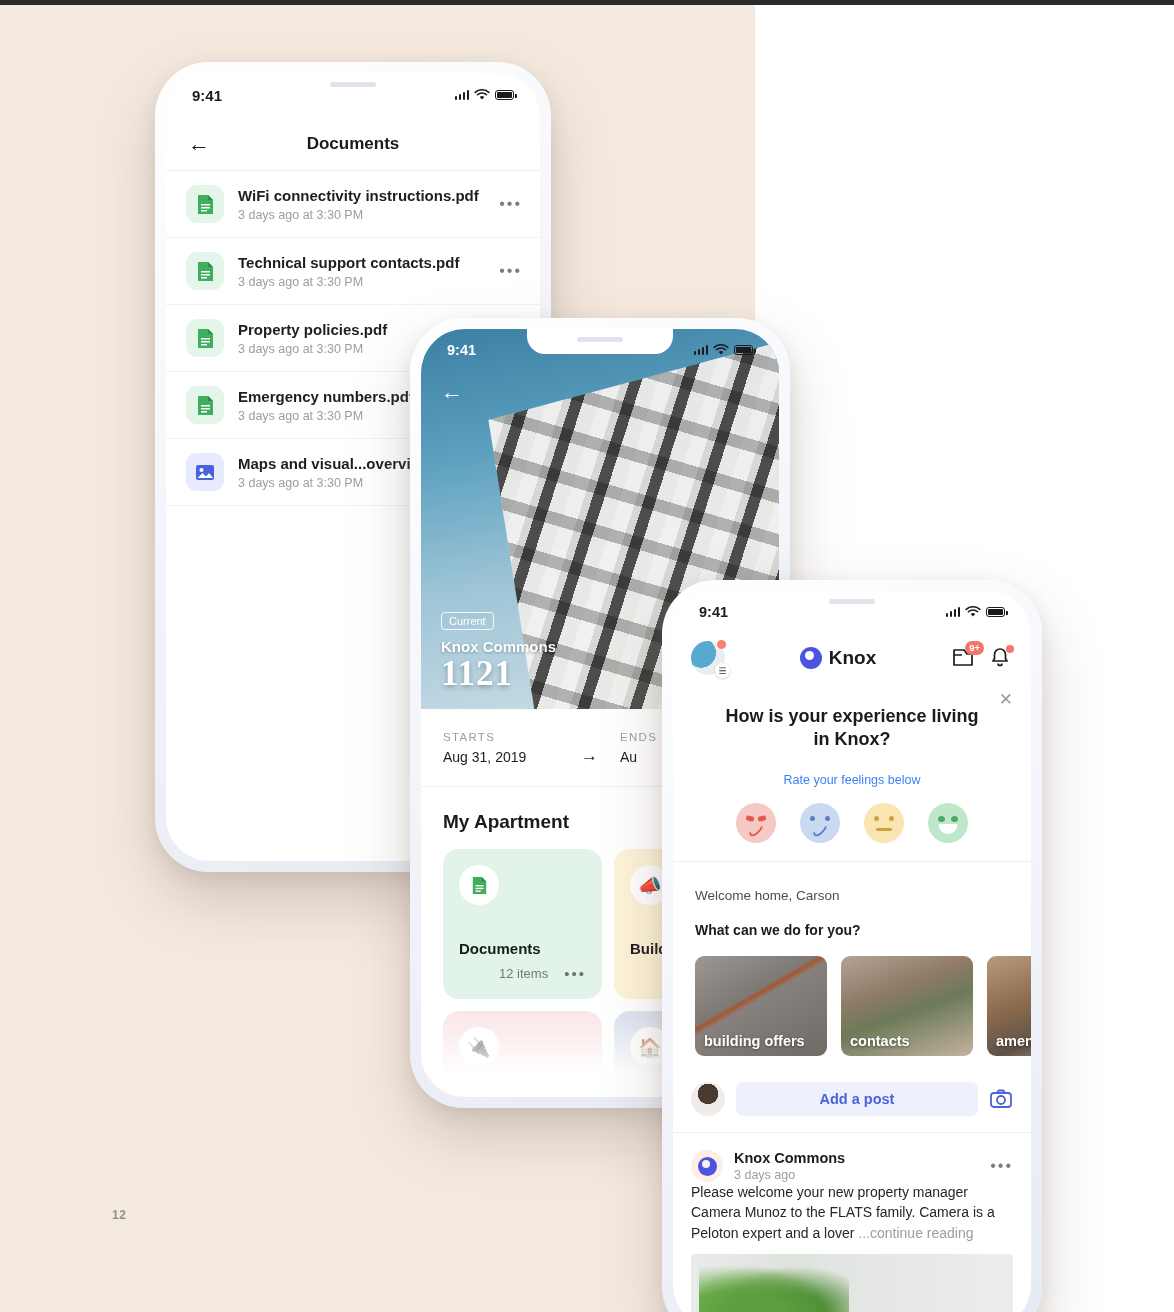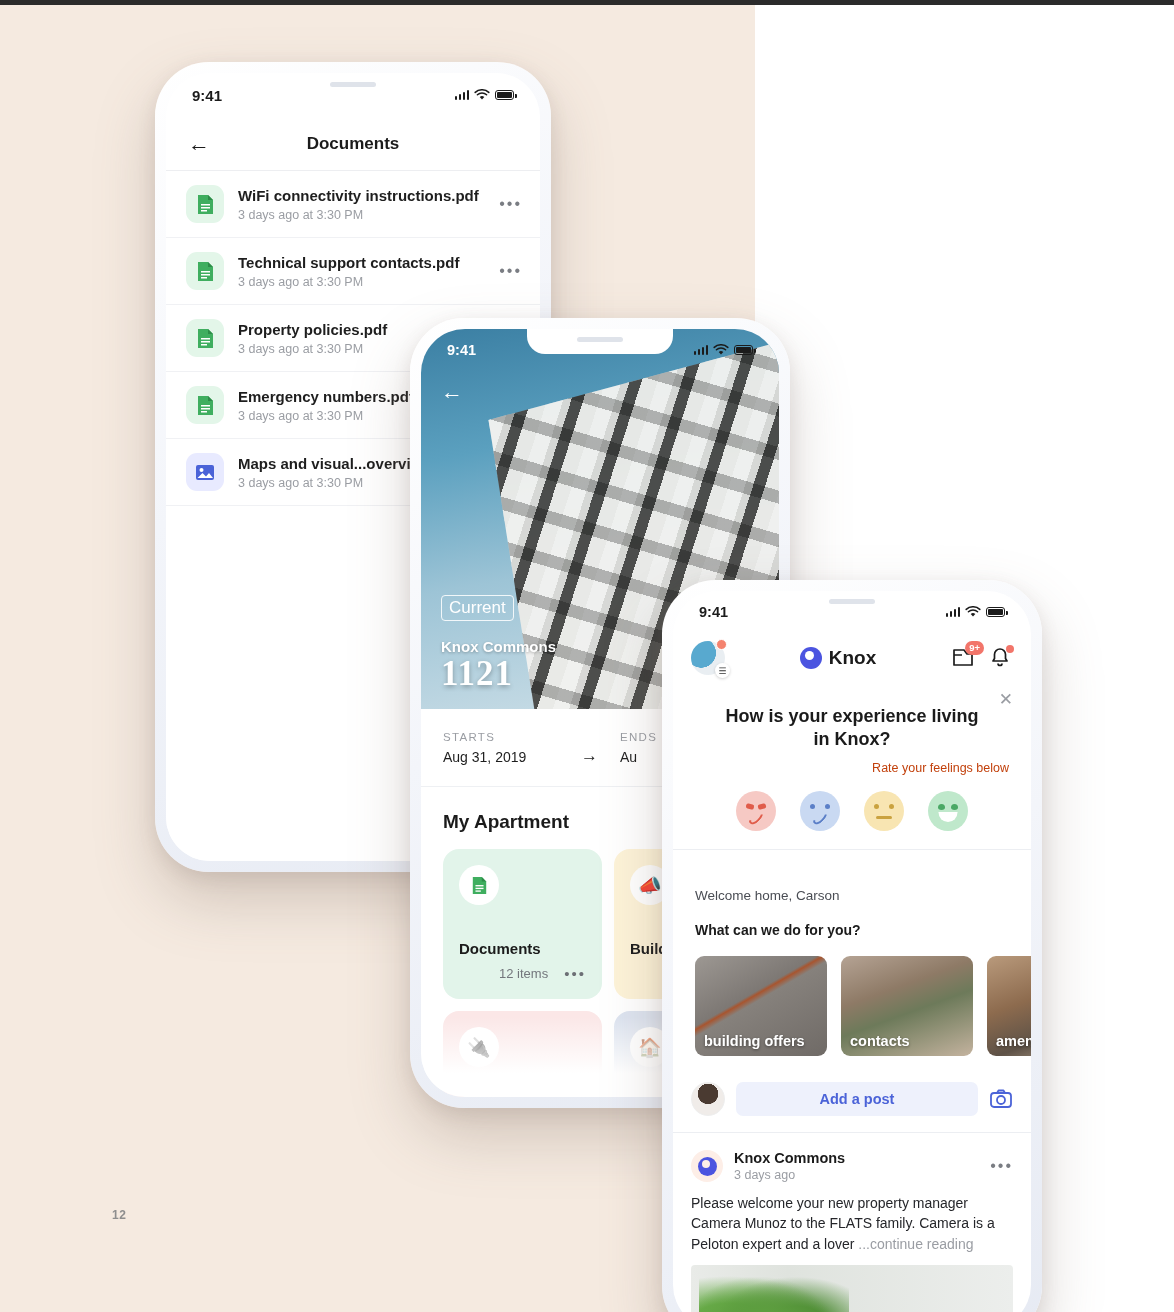--- a/index.html
+++ b/index.html
@@ -58,21 +58,21 @@
   .hero { position:absolute; top:0; left:0; width:100%; height:380px; overflow:hidden;
           background:linear-gradient(170deg,#3b7fa3 0%,#5ba0bf 30%,#9dc4d6 60%,#cfe0e8 100%); }
   .bldg { position:absolute; right:-30px; top:5px; width:330px; height:380px;
           background:
             repeating-linear-gradient(118deg, #f2f2f0 0 16px, #d9d9d6 16px 24px, #4a4a48 24px 36px, #ebebe8 36px 52px);
           transform:rotate(-9deg) skewY(-6deg); transform-origin:top right; opacity:.97; }
   .bldg::after { content:""; position:absolute; inset:0;
           background:repeating-linear-gradient(30deg, rgba(255,255,255,.55) 0 10px, rgba(60,60,58,.35) 10px 22px, rgba(255,255,255,.15) 22px 40px); mix-blend-mode:multiply; }
   .hero-back { position:absolute; top:50px; left:20px; font-size:22px; color:#fff; z-index:6; }
   .hero-info { position:absolute; left:20px; bottom:16px; z-index:6; }
-  .badge-current { display:inline-block; border:1px solid rgba(255,255,255,.85); border-radius:4px; padding:2px 7px; font-size:17px; color:#fff; margin-bottom:17px; }
+  .badge-current { display:inline-block; border:1px solid rgba(255,255,255,.85); border-radius:4px; padding:2px 7px; font-size:11px; color:#fff; margin-bottom:8px; }
   .hero-sub { font-size:15px; color:#fff; font-weight:bold; text-shadow:0 1px 3px rgba(0,0,0,.3); }
   .hero-num { font-size:35px; font-weight:bold; color:#fff; letter-spacing:1px; line-height:1.1; text-shadow:0 2px 5px rgba(0,0,0,.3); font-family:"Liberation Serif", serif; }
   .dates { position:absolute; top:380px; left:0; width:100%; display:flex; align-items:center; padding:22px 22px 20px; border-bottom:1px solid #eef0f3; background:#fff; }
   .date-col { min-width:120px; }
   .date-lbl { font-size:11.5px; color:#9a9da3; letter-spacing:1.3px; margin-bottom:5px; }
   .date-val { font-size:14px; font-weight:normal; color:#1e1e1e; white-space:nowrap; }
   .date-arrow { font-size:17px; color:#1e1e1e; margin:14px 22px 0 18px; }
   .sec-title { position:absolute; top:482px; left:22px; font-size:19px; font-weight:bold; color:#1b1b1b; }
   .tiles { position:absolute; top:520px; left:22px; width:330px; display:flex; flex-wrap:wrap; gap:12px; }
   .tile { width:159px; height:150px; border-radius:16px; padding:16px; position:relative; }
@@ -98,21 +98,21 @@
   .knox-mark { width:22px; height:22px; border-radius:50%; background:#4b54e0; position:relative; }
   .knox-mark::after { content:""; position:absolute; left:5px; top:4px; width:9px; height:9px; border-radius:50%; background:#fff; }
   .knox-word { font-size:19px; font-weight:bold; color:#1b1b1b; }
   .knox-actions { display:flex; align-items:center; gap:14px; }
   .ic-wrap { position:relative; width:24px; height:24px; color:#1b1b1b; }
   .badge9 { position:absolute; right:-9px; top:-5px; background:#f2756a; color:#fff; font-size:9.5px; font-weight:bold; border-radius:9px; padding:1px 4px; line-height:1.25; }
   .dot-red { position:absolute; right:-1px; top:-1px; width:8px; height:8px; border-radius:50%; background:#f2756a; }
   .survey { position:absolute; top:92px; left:0; width:100%; padding:8px 22px 18px; background:#fff; border-bottom:1px solid #eceef2; }
   .survey-close { position:absolute; right:18px; top:6px; font-size:17px; color:#9a9da3; }
   .survey-q { text-align:center; font-size:18px; font-weight:bold; color:#1b1b1b; line-height:1.3; padding:14px 26px 0; }
-  .survey-sub { text-align:right; font-size:12.5px; color:#c2410c; margin-top:9px; }
+  .survey-sub { text-align:center; font-size:12.5px; color:#3b82f6; margin-top:21px; }
   .faces { display:flex; justify-content:center; gap:24px; margin-top:16px; }
   .face { width:40px; height:40px; border-radius:50%; position:relative; }
   .f-red{background:#f6c9c4}.f-blue{background:#c9d9f2}.f-yellow{background:#f8e5b2}.f-green{background:#bfe8cb}
   .face .eye { position:absolute; top:13px; width:5px; height:5px; border-radius:50%; }
   .face .eye.l{left:10px}.face .eye.r{right:10px}
   .f-red .eye{background:#e05c4a;width:8px;height:5px;border-radius:2px;transform:rotate(14deg)}
   .f-red .eye.r{transform:rotate(-14deg)}
   .f-blue .eye{background:#5b7fc7}.f-yellow .eye{background:#caa23f}
   .f-green .eye{background:#4aa865;width:7px;height:6px;border-radius:50% 50% 50% 50%/60% 60% 40% 40%}
   .mouth { position:absolute; left:50%; transform:translateX(-50%); }
@@ -133,21 +133,21 @@
   .comp-av { width:34px; height:34px; border-radius:50%; background:radial-gradient(circle at 50% 34%, #4a3a31 0 38%, #f0ece9 39% 100%); border:1px solid #eee; }
   .comp-btn { flex:1; height:34px; border-radius:7px; background:#eef1fc; display:flex; align-items:center; justify-content:center; color:#4b63d8; font-size:14.5px; font-weight:bold; }
   .cam-ic { width:24px; height:22px; color:#4b63d8; }
   .post { position:absolute; top:545px; left:0; width:100%; padding:14px 18px 0; }
   .post-head { display:flex; align-items:center; }
   .post-av { width:32px; height:32px; border-radius:50%; background:#fdeee7; display:flex; align-items:center; justify-content:center; margin-right:11px; flex:0 0 32px; }
   .post-av .km { width:19px; height:19px; border-radius:50%; background:#4b54e0; position:relative; }
   .post-av .km::after { content:""; position:absolute; left:4px; top:3px; width:8px; height:8px; border-radius:50%; background:#fdeee7; }
   .post-name { font-size:14.5px; font-weight:bold; color:#1b1b1b; }
   .post-time { font-size:12.5px; color:#9a9da3; margin-top:2px; }
-  .post-body { font-size:14px; color:#25262a; line-height:1.45; margin-top:11px; }
+  .post-body { font-size:14px; color:#25262a; line-height:1.45; }
   .post-more { color:#9a9da3; }
   .post-img { margin-top:11px; height:62px; border-radius:4px;
               background:linear-gradient(to right,#e9ebe8 0%,#dfe3de 30%,#eceeec 100%); position:relative; overflow:hidden; }
   .post-img::before { content:""; position:absolute; left:8px; bottom:-18px; width:150px; height:78px;
               background:radial-gradient(ellipse at 40% 80%, #5d9e3f 0 22%, rgba(93,158,63,0) 60%),
                          radial-gradient(ellipse at 65% 70%, #4e8c35 0 20%, rgba(78,140,53,0) 58%),
                          radial-gradient(ellipse at 20% 65%, #6aae4a 0 20%, rgba(106,174,74,0) 58%); }
 </style>
 </head>
 <body>

